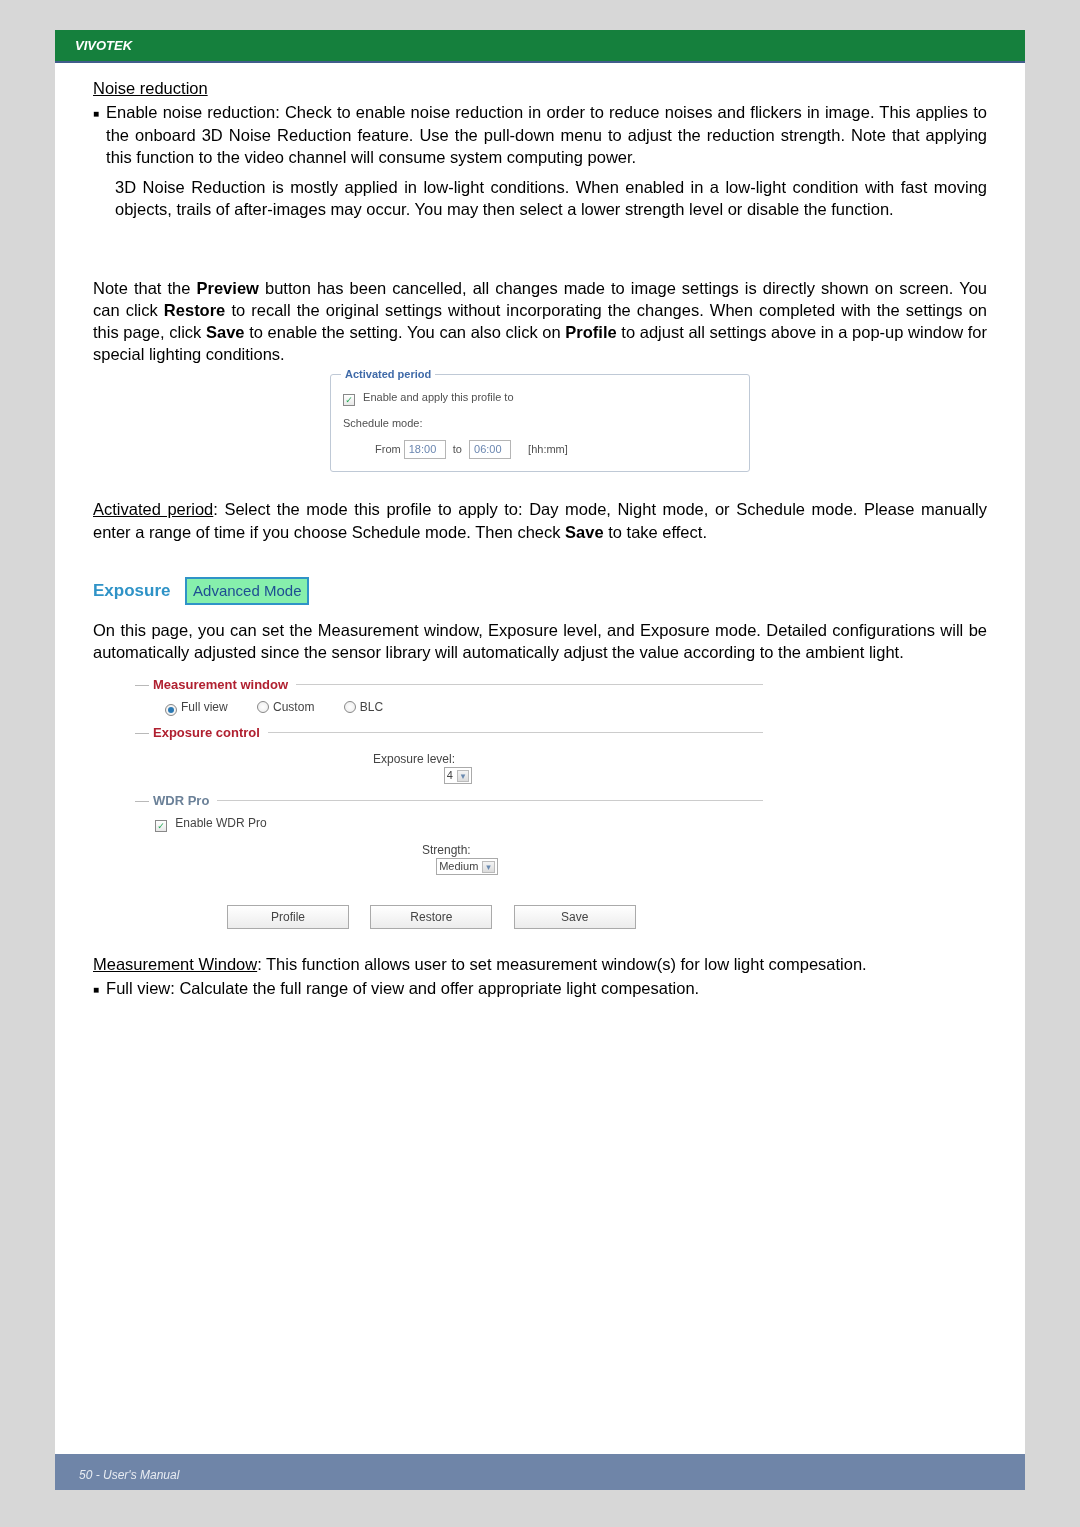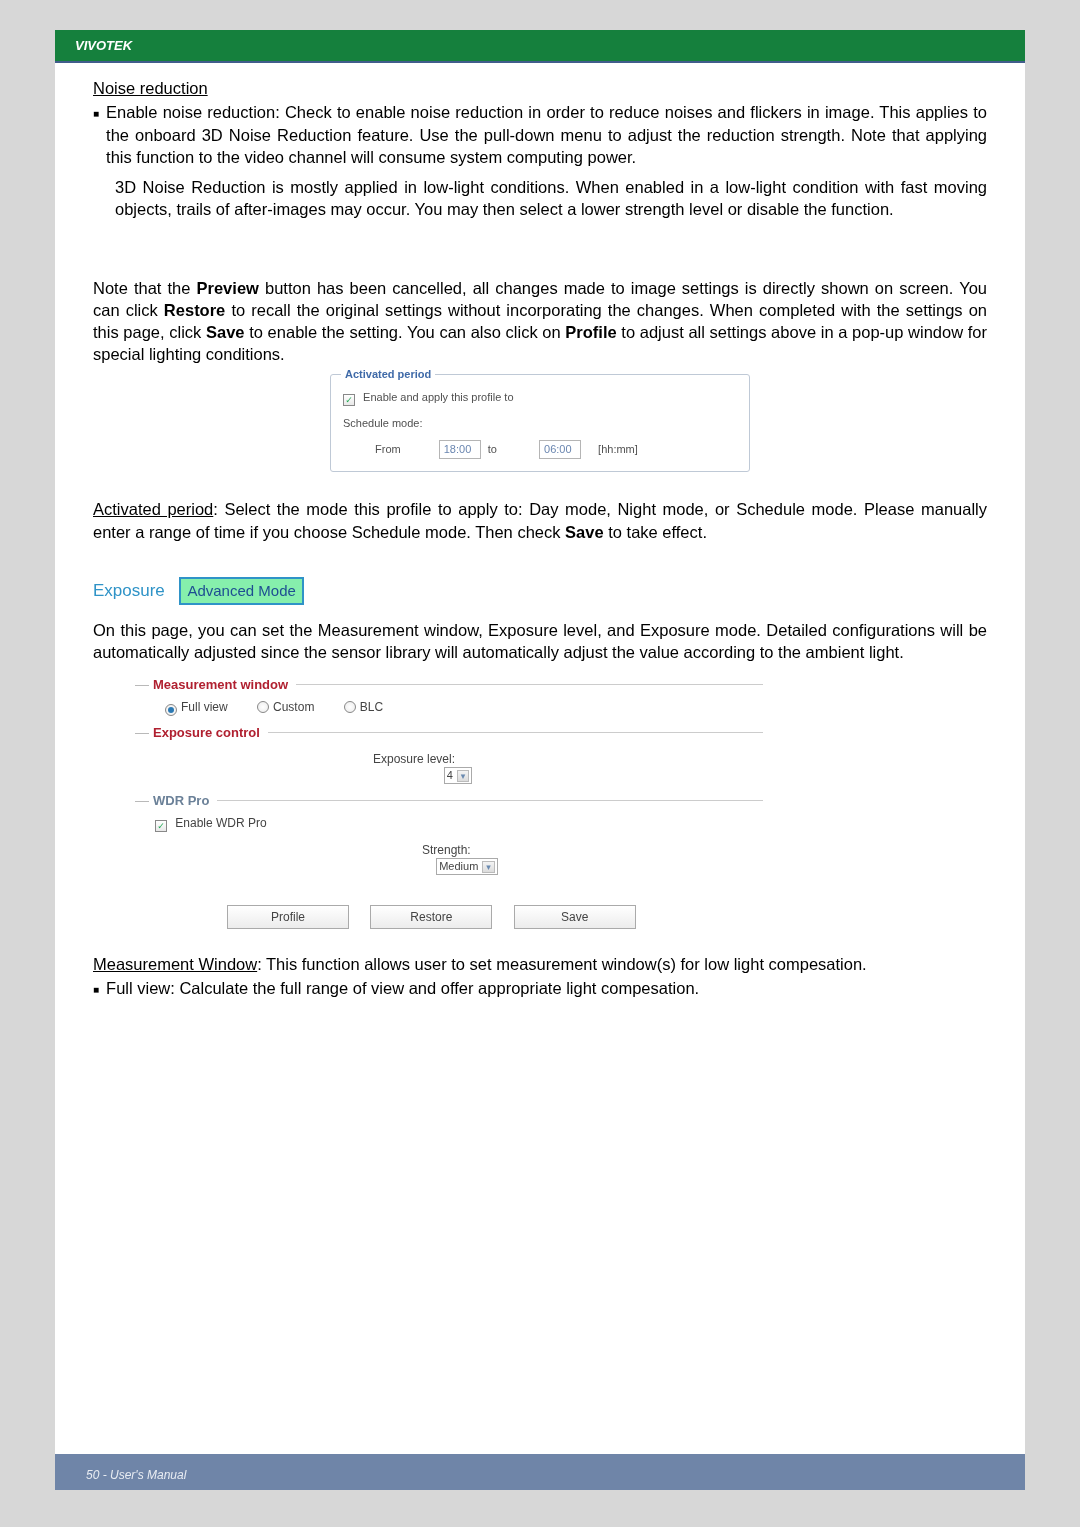--- a/index.html
+++ b/index.html
@@ -11,40 +11,40 @@
 .section-head { text-decoration: underline; display: inline; }
 .bullet-row { display: flex; margin-top: 2px; }
 .sqbullet { font-size: 10px; margin-right: 7px; margin-top: 6px; }
 .indent { margin-left: 22px; margin-top: 8px; }
 .bold { font-weight: bold; }
 .img-box { margin: 8px auto 0 auto; width: 420px; border: 1px solid #bfc9d6; background: #fff; padding: 10px 12px 12px 12px; border-radius: 3px; position: relative; font-size: 11px; color: #4b6aa3; }
 .img-box .legend { position: relative; top: -18px; background: #fff; padding: 0 4px; color: #3f6aa8; font-weight: bold; font-size: 11px; margin-left: -2px; }
 .img-box-inner { margin-top: -10px; }
 .chk { width: 12px; height: 12px; border: 1px solid #888; display: inline-flex; align-items: center; justify-content: center; background: linear-gradient(#fff,#e8e8e8); font-size: 9px; color: #2a5; vertical-align: -2px; margin-right: 5px; }
 .lbl-dark { color: #505050; }
-.time-input { display: inline-block; border: 1px solid #b5b5b5; padding: 1px 4px; color: #6a86b0; font-size: 11px; width: 42px; text-align: left; margin-left: 35px; }
-.exp-title { color: #2f93c7; font-weight: normal; font-size: 17px; }
+.time-input { display: inline-block; border: 1px solid #b5b5b5; padding: 1px 4px; color: #6a86b0; font-size: 11px; width: 42px; text-align: left; }
+.exp-title { color: #2f93c7; font-weight: bold; font-size: 17px; }
 .adv-badge { display: inline-block; border: 2px solid #2f93c7; background: #86efac; color: #1e4e92; font-size: 15px; padding: 2px 6px; margin-left: 10px; }
 .form-wrap { margin: 20px 0 0 60px; width: 610px; font-size: 12px; color: #444; }
 .fieldset { border-top: 1px solid #ccc; margin-top: 16px; padding-top: 8px; position: relative; }
 .fieldset .flegend { position: absolute; top: -9px; left: 0; background: #fff; padding-right: 8px; color: #b02030; font-weight: bold; font-size: 13px; }
 .fieldset .flegend.sub { color: #6b8198; font-weight: bold; }
 .dash { position: absolute; left: -18px; top: -10px; color: #b9b9b9; font-size: 14px; }
 .radio { width: 12px; height: 12px; border: 1px solid #888; border-radius: 50%; display: inline-flex; align-items: center; justify-content: center; background: radial-gradient(#fff,#eaeaea); vertical-align: -2px; margin-right: 4px; }
 .radio.sel::after { content: ""; width: 6px; height: 6px; background: #2c79b3; border-radius: 50%; }
 .row-opts span.opt { margin-right: 26px; }
 .small-select { display: inline-block; border: 1px solid #aaa; background: #fff; font-size: 11px; padding: 0 2px; }
 .small-select .arrow { border: 1px solid #bbb; background: linear-gradient(#f4f4f4,#dcdcdc); padding: 0 3px; font-size: 9px; margin-left: 4px; color: #6a8ab0; }
 .slider-track { display: inline-block; width: 270px; height: 2px; background: #d0d0d0; vertical-align: middle; position: relative; }
 .slider-thumb { position: absolute; right: -7px; top: -6px; width: 14px; height: 14px; border-radius: 50%; background: radial-gradient(#fff,#dfe4ea); border: 1px solid #bbb; }
 .pct { margin-left: 26px; font-size: 12px; }
 .btn-row { margin-top: 30px; text-align: left; padding-left: 74px; }
 .btn { display: inline-block; border: 1px solid #aaa; background: linear-gradient(#fff,#ececec); padding: 3px 0; width: 122px; text-align: center; font-size: 12px; color: #444; margin-right: 18px; }
 .footer-bar { position: absolute; bottom: 0; left: 0; right: 0; background: #6f85a8; color: #e8ecf2; height: 36px; }
-.footer-bar span { position: absolute; left: 31px; bottom: 8px; font-style: italic; font-size: 12px; }
+.footer-bar span { position: absolute; left: 24px; bottom: 8px; font-style: italic; font-size: 12px; }
 .gap-lg { height: 56px; }
 .gap-md { height: 26px; }
 .row-form { display: flex; align-items: center; margin-top: 10px; flex-direction: column; }
 .row-form .fl { width: 170px; }
 </style>
 </head>
 <body>
 
 <div class="page">
   <div class="header-bar">

